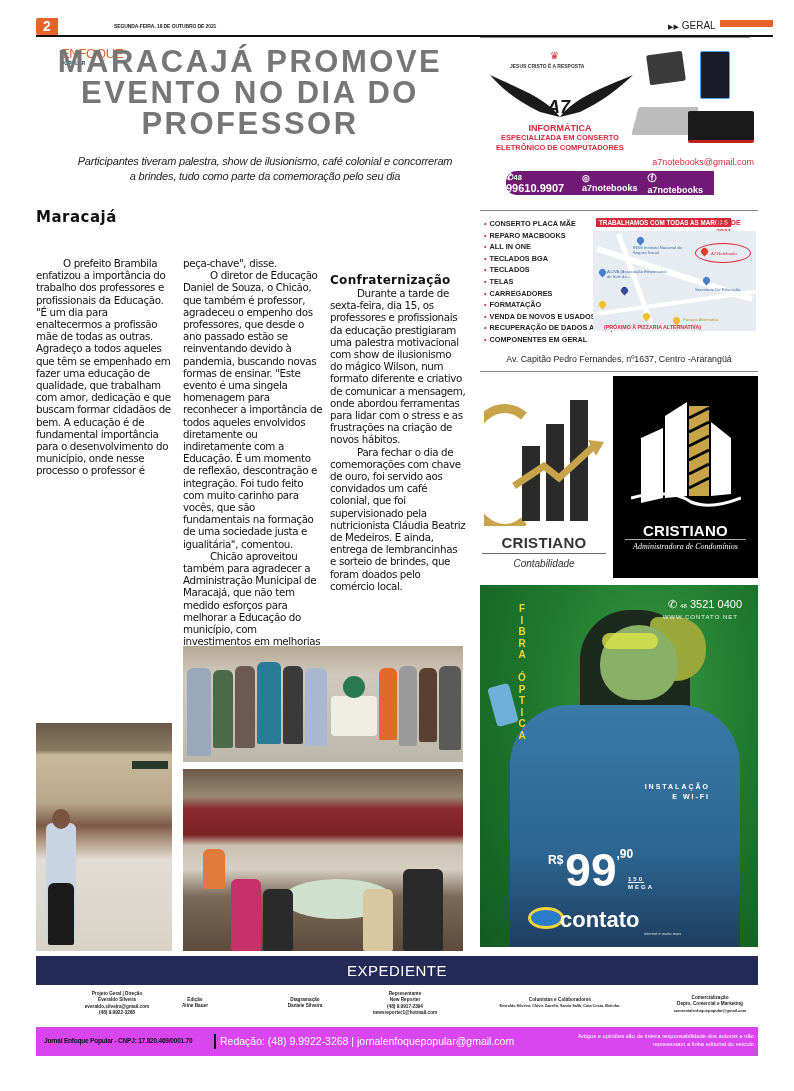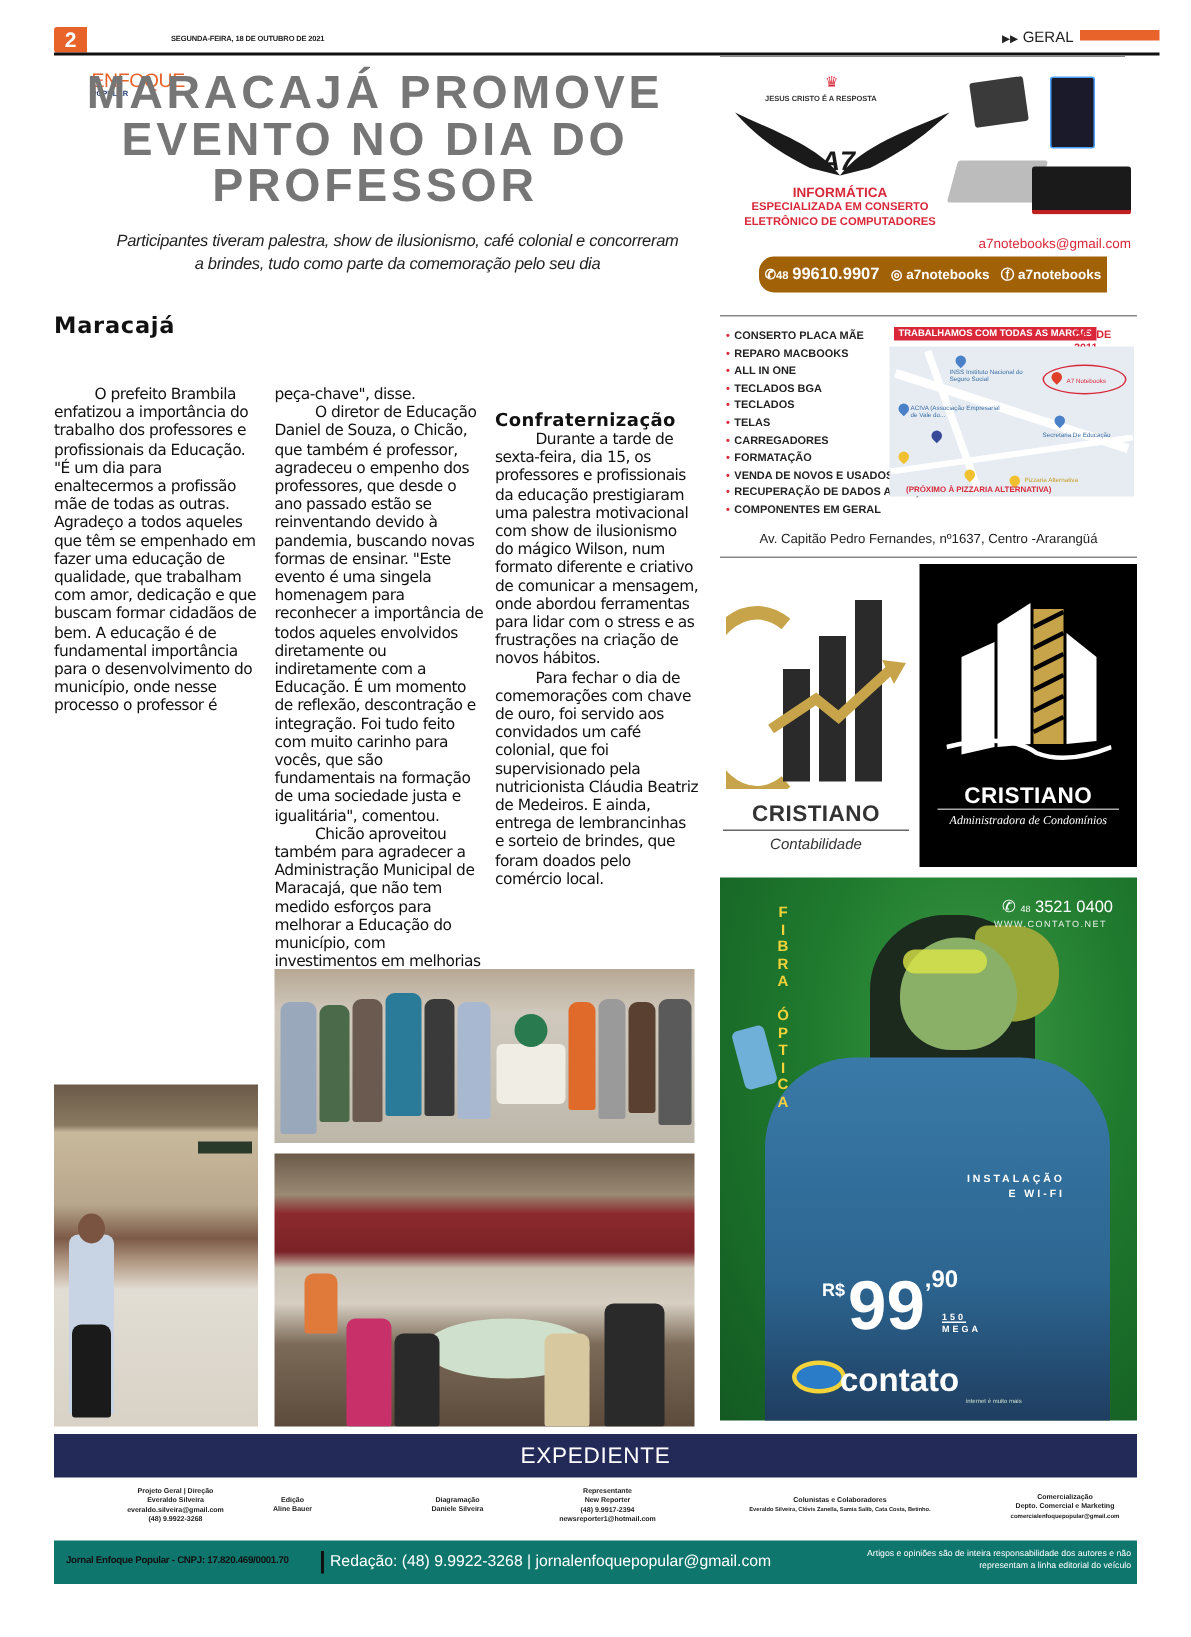--- a/index.html
+++ b/index.html
@@ -44,21 +44,21 @@
   .fig { position: absolute; border-radius: 6px 6px 2px 2px; }
 
   
   .ad-a7 { position: absolute; left: 480px; top: 45px; width: 278px; height: 155px; background: #fff; }
   .a7-tag { position: absolute; left: 30px; top: 18px; font: bold 5px "Liberation Sans", sans-serif; color: #333; }
   .a7-crown { position: absolute; left: 70px; top: 5px; color: #d9283a; font-size: 10px; }
   .a7-wings { position: absolute; left: 5px; top: 22px; width: 150px; height: 60px; }
   .a7-text { position: absolute; left: 10px; top: 78px; width: 140px; text-align: center; color: #d9283a; font: bold 7.5px "Liberation Sans", sans-serif; line-height: 10px; }
   .a7-text .big { font-size: 9px; }
   .a7-email { position: absolute; right: 4px; top: 112px; color: #d9283a; font: 9px "Liberation Sans", sans-serif; }
-  .a7-bar { position: absolute; left: 26px; top: 126px; width: 232px; height: 24px; background: #a16207; border-radius: 10px 0 0 10px; color: #fff; font: bold 9px "Liberation Sans", sans-serif; display: flex; align-items: center; justify-content: space-around; }
+  .a7-bar { position: absolute; left: 26px; top: 126px; width: 208px; height: 24px; background: #701a75; border-radius: 10px 0 0 10px; color: #fff; font: bold 9px "Liberation Sans", sans-serif; display: flex; align-items: center; justify-content: space-around; }
   .a7-bar .phone { font-size: 11px; }
   .a7-device { position: absolute; border-radius: 2px; }
 
   .ad-a7b { position: absolute; left: 480px; top: 210px; width: 278px; height: 162px; background: #fff; border-top: 1px solid #888; border-bottom: 1px solid #888; }
   .services { position: absolute; left: 4px; top: 7px; font: bold 7.3px "Liberation Sans", sans-serif; color: #222; line-height: 11.6px; list-style: none; }
   .services li::before { content: "•"; color: #d9283a; margin-right: 3px; }
   .marcas { position: absolute; left: 116px; top: 7px; background: #d9283a; color: #fff; font: bold 6.3px "Liberation Sans", sans-serif; padding: 1px 3px; }
   .desde { position: absolute; left: 236px; top: 7px; color: #d9283a; font: bold 7.2px "Liberation Sans", sans-serif; }
   .map { position: absolute; left: 113px; top: 20px; width: 163px; height: 100px; background: #e6ecf2; overflow: hidden; }
   .map .road { position: absolute; background: #fff; }
@@ -82,30 +82,30 @@
   .woman-hair { position: absolute; left: 100px; top: 25px; width: 110px; height: 170px; background: #1c2a1e; border-radius: 50px 50px 20px 20px; }
   .woman-face { position: absolute; left: 120px; top: 40px; width: 78px; height: 75px; background: #8ab068; border-radius: 40px 40px 35px 35px; }
   .woman-glasses { position: absolute; left: 122px; top: 48px; width: 56px; height: 16px; background: rgba(220,230,70,0.8); border-radius: 8px; }
   .woman-hat { position: absolute; left: 170px; top: 32px; width: 56px; height: 64px; background: #9aa83a; border-radius: 8px 30px 30px 8px; }
   .woman-body { position: absolute; left: 30px; top: 120px; width: 230px; height: 250px; background: linear-gradient(180deg, #3a7aa8 0%, #2c6590 60%, #1e3a5c 100%); border-radius: 60px 60px 0 0; }
   .phone-dev { position: absolute; left: 12px; top: 100px; width: 22px; height: 40px; background: #6fb0d8; border-radius: 4px; transform: rotate(-15deg); }
   .instal { position: absolute; right: 48px; top: 197px; color: #fff; font: bold 7px "Liberation Sans", sans-serif; letter-spacing: 2px; text-align: right; line-height: 10px; }
   .gratis { position: absolute; left: 28px; top: 214px; color: transparent; -webkit-text-stroke: 2px #f4d23a; font: bold 56px "Liberation Sans", sans-serif; letter-spacing: 3px; }
   .price { position: absolute; left: 68px; top: 258px; color: #fff; font: bold 46px "Liberation Sans", sans-serif; }
   .price .rs { font-size: 12px; vertical-align: 22px; margin-right: 2px; }
-  .price .cents { font-size: 16px; vertical-align: 28px; margin-top: 12px; }
+  .price .cents { font-size: 12px; vertical-align: 28px; margin-top: 12px; }
   .mega { position: absolute; left: 148px; top: 290px; color: #fff; font: bold 6px "Liberation Sans", sans-serif; letter-spacing: 2px; line-height: 8px; }
   .ct-logo { position: absolute; left: 80px; top: 322px; color: #fff; font: bold 22px "Liberation Sans", sans-serif; }
   .ct-logo-icon { position: absolute; left: 48px; top: 322px; width: 36px; height: 22px; background: #2a7cc8; border-radius: 50%; border: 3px solid #f4d23a; }
   .ct-tag { position: absolute; left: 164px; top: 346px; color: #cce0cc; font: 4px "Liberation Sans", sans-serif; }
 
   
   .exp-bar { position: absolute; left: 36px; top: 956px; width: 722px; height: 29px; background: #242a58; color: #fff; text-align: center; font: 15px "Liberation Sans", sans-serif; line-height: 29px; letter-spacing: 0.5px; }
   .credits { position: absolute; top: 991px; font: bold 4.7px "Liberation Sans", sans-serif; color: #222; text-align: center; line-height: 6.3px; }
-  .footer-bar { position: absolute; left: 36px; top: 1027px; width: 722px; height: 29px; background: #0f766e; }
+  .footer-bar { position: absolute; left: 36px; top: 1027px; width: 722px; height: 29px; background: #d946ef; }
   .cnpj { position: absolute; left: 8px; top: 10px; font: bold 6.5px "Liberation Sans", sans-serif; color: #111; letter-spacing: -0.2px; }
   .foot-sep { position: absolute; left: 178px; top: 7px; width: 2px; height: 15px; background: #111; }
   .redacao { position: absolute; left: 184px; top: 8px; font: 10.5px "Liberation Sans", sans-serif; color: #fff; }
   .disclaimer { position: absolute; right: 4px; top: 5px; width: 182px; text-align: right; font: 5.8px "Liberation Sans", sans-serif; color: #fff; line-height: 8px; }
 </style>
 </head>
 <body>
 
 <div class="hdr">
   <div class="page-num">2</div>

